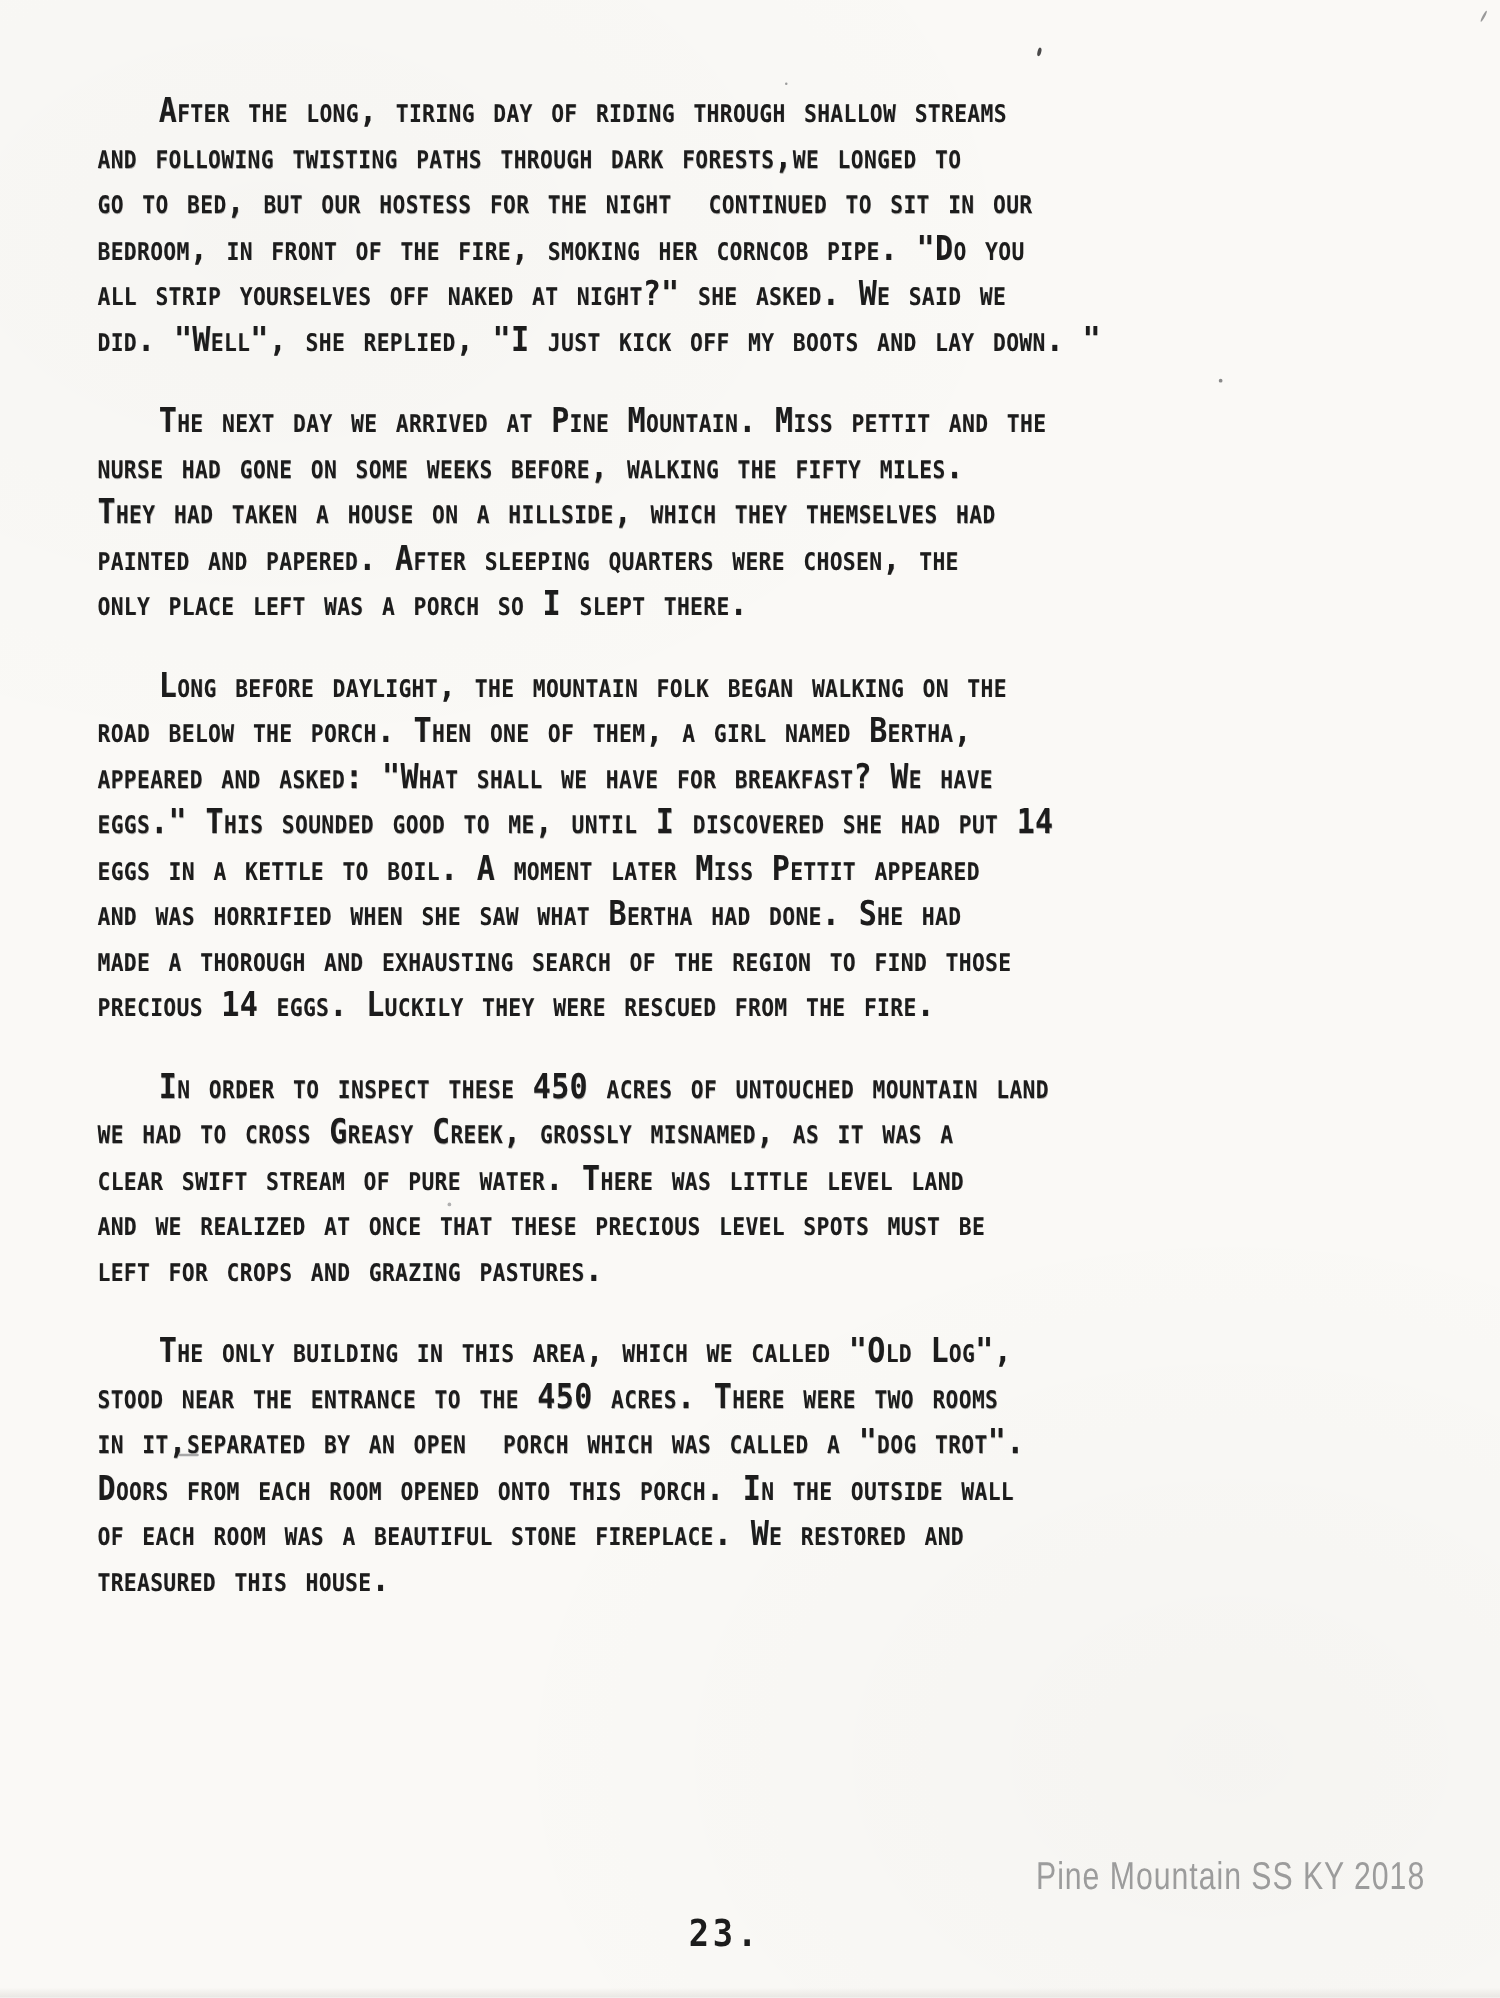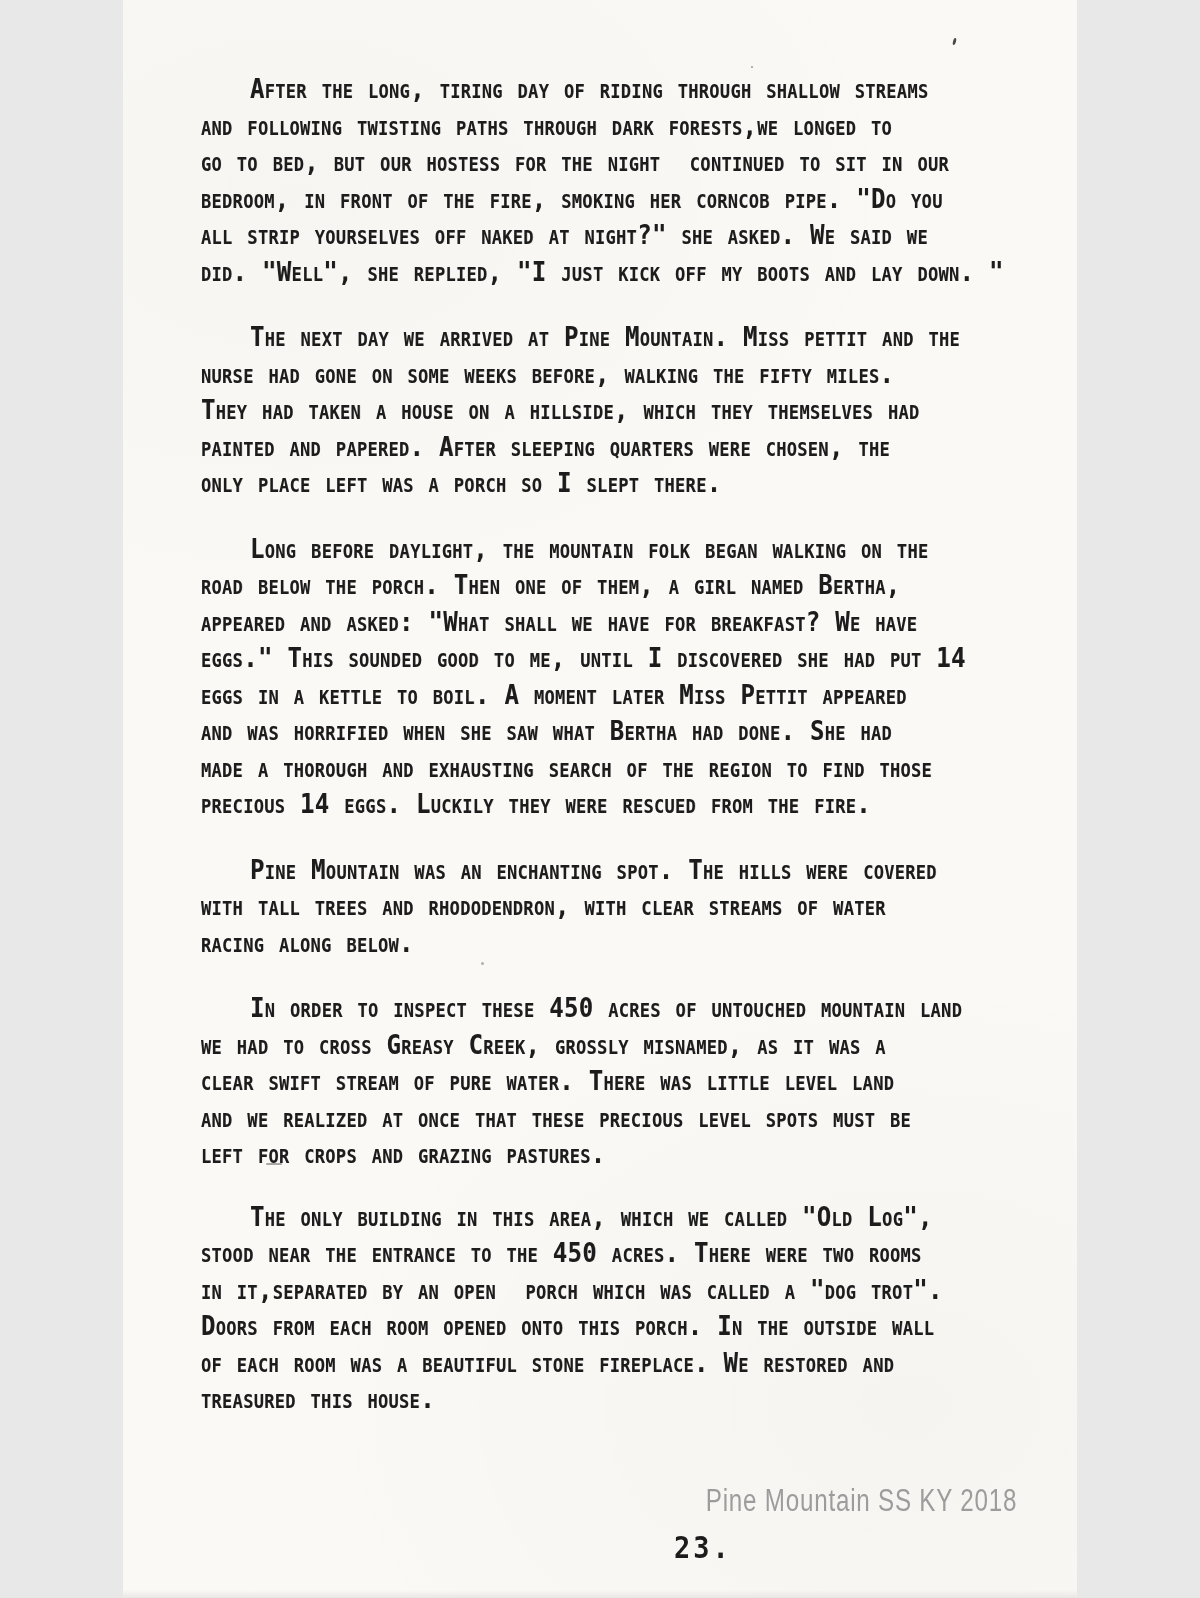--- a/index.html
+++ b/index.html
@@ -1,19 +1,19 @@
 <!DOCTYPE html>
 <html><head>
 <meta charset="utf-8">
 <style>
   html, body { margin: 0; padding: 0; background: #e8e8e8; }
 
   .page {
     position: relative;
-    width: 954px;
+    width: 1200px;
     height: 1598px;
     margin: 0 auto;
     overflow: hidden;
     background:
       radial-gradient(1100px 750px at 18% 12%, rgba(0,0,0,0.015), transparent 60%),
       radial-gradient(950px 700px at 82% 88%, rgba(0,0,0,0.02), transparent 65%),
       var(--paper, #faf9f6);
     font-family: "DejaVu Sans Mono", "Liberation Mono", monospace;
   }
 
@@ -106,25 +106,20 @@
         <div class="line">Long before daylight, the mountain folk began walking on the</div>
         <div class="line">road below the porch. Then one of them, a girl named Bertha,</div>
         <div class="line">appeared and asked: "What shall we have for breakfast? We have</div>
         <div class="line">eggs." This sounded good to me, until I discovered she had put 14</div>
         <div class="line">eggs in a kettle to boil. A moment later Miss Pettit appeared</div>
         <div class="line">and was horrified when she saw what Bertha had done. She had</div>
         <div class="line">made a thorough and exhausting search of the region to find those</div>
         <div class="line">precious 14 eggs. Luckily they were rescued from the fire.</div>
       </div>
       <div class="para">
-        <div class="line">Pine Mountain was an enchanting spot. The hills were covered</div>
-        <div class="line">with tall trees and rhododendron, with clear streams of water</div>
-        <div class="line">racing along below.</div>
-      </div>
-      <div class="para">
         <div class="line">In order to inspect these 450 acres of untouched mountain land</div>
         <div class="line">we had to cross Greasy Creek, grossly misnamed, as it was a</div>
         <div class="line">clear swift stream of pure water. There was little level land</div>
         <div class="line">and we realized at once that these precious level spots must be</div>
         <div class="line">left for crops and grazing pastures.</div>
       </div>
       <div class="para">
         <div class="line">The only building in this area, which we called "Old Log",</div>
         <div class="line">stood near the entrance to the 450 acres. There were two rooms</div>
         <div class="line">in it,separated by an open  porch which was called a "dog trot".</div>

